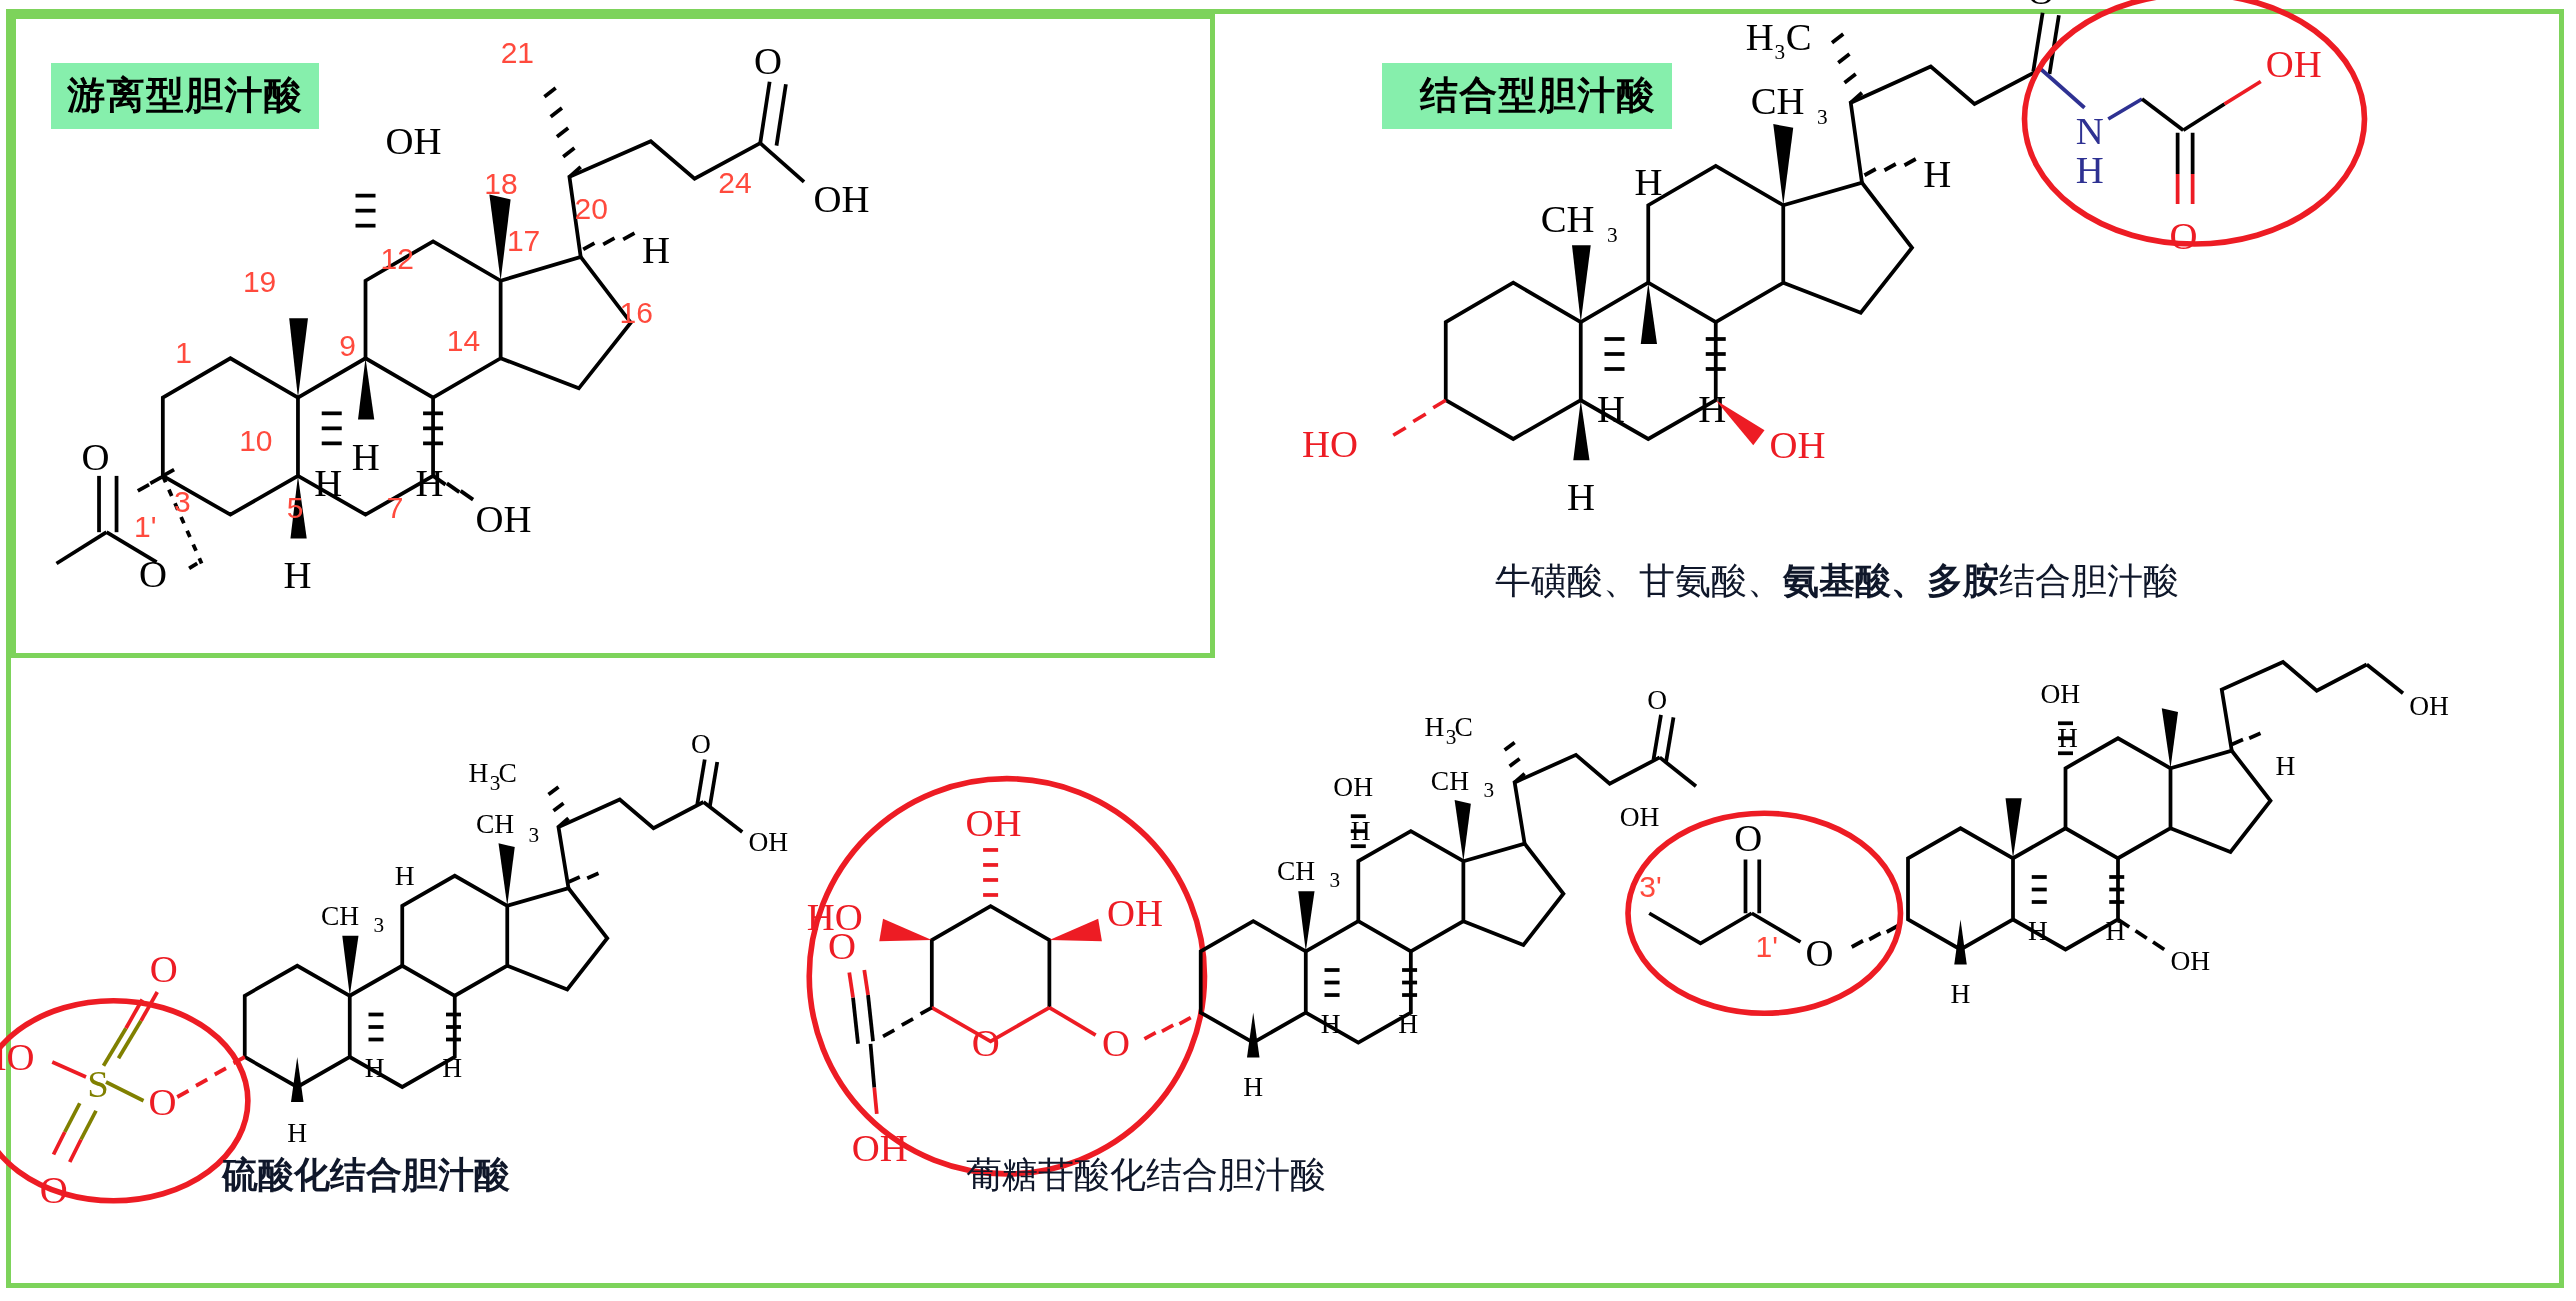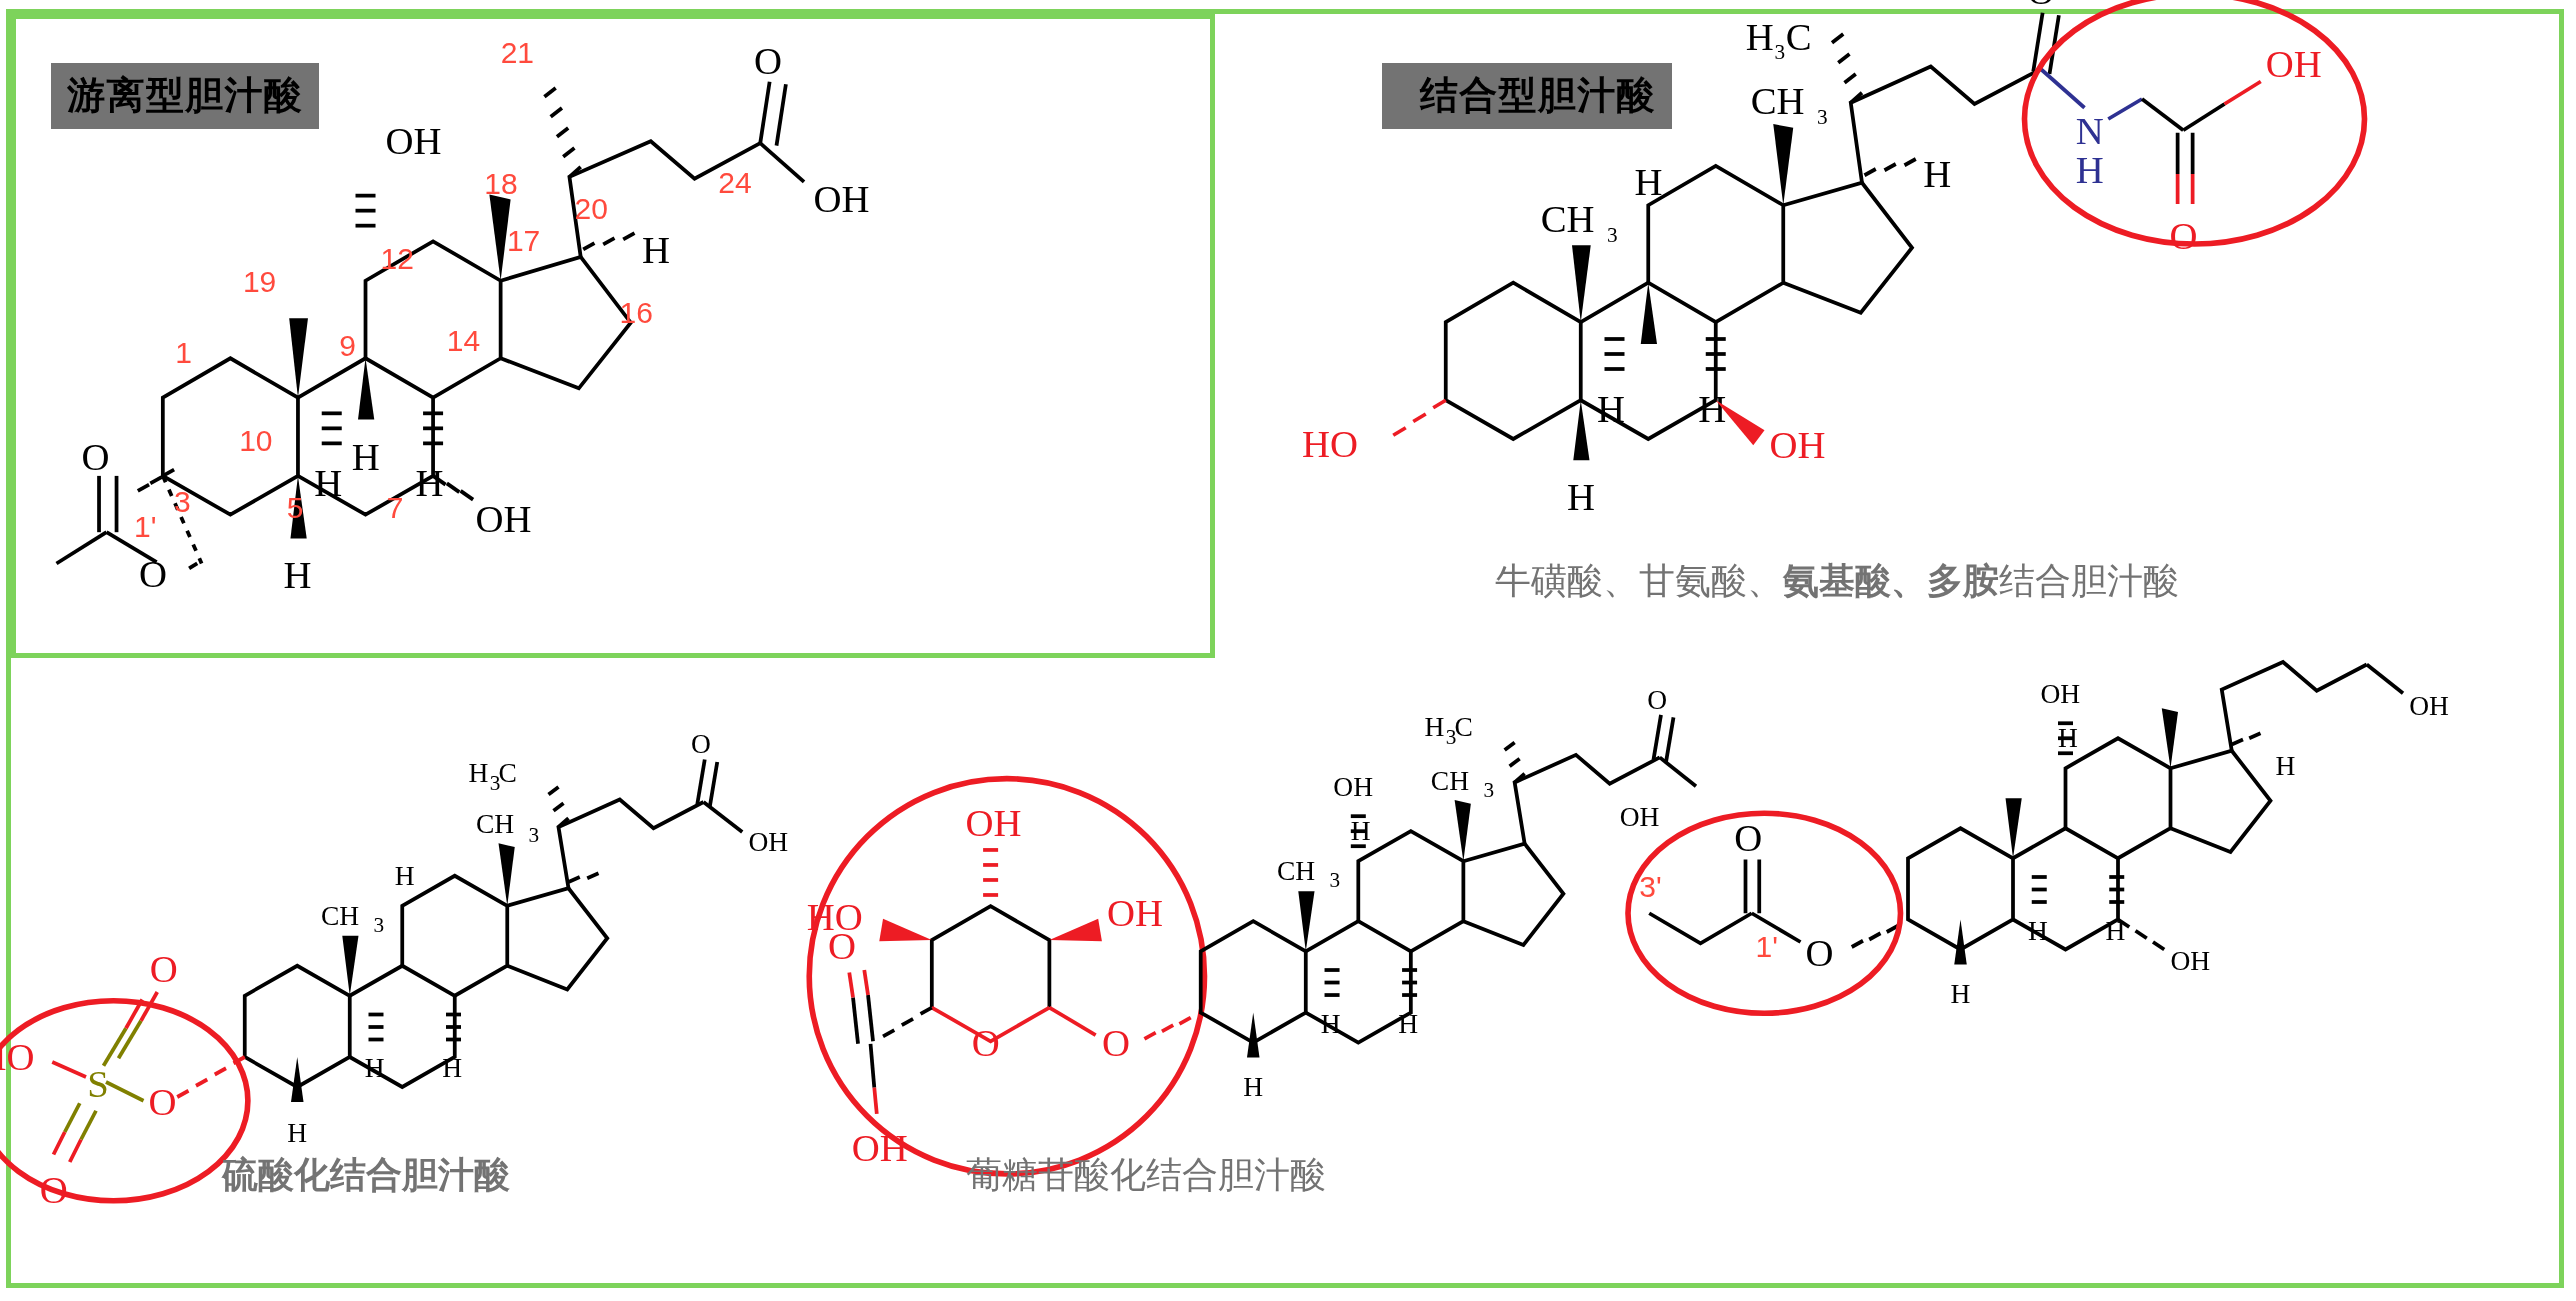--- a/index.html
+++ b/index.html
@@ -6,28 +6,28 @@
   body{width:2576px;height:1302px;font-family:"Liberation Sans","DejaVu Sans",sans-serif;}
   #stage{position:relative;width:2576px;height:1302px;overflow:hidden;background:#fff;}
 
   
   .outer-frame{position:absolute;left:6.3px;top:8.8px;width:2558px;height:1279px;
     border:5.6px solid #7DD35B;box-sizing:border-box;}
   .left-panel{position:absolute;left:11.3px;top:13.8px;width:1204px;height:644px;
     border:5px solid #7DD35B;box-sizing:border-box;background:#fff;}
 
   
-  .title-chip{position:absolute;background:#737373;color:#000;font-weight:bold;
+  .title-chip{position:absolute;background:#86efac;color:#000;font-weight:bold;
     font-size:38px;line-height:1;padding:12.5px 16.3px 15px 16.3px;letter-spacing:1.3px;
     font-family:"DejaVu Sans","Liberation Sans",sans-serif;white-space:nowrap;}
   #chip-free{left:51px;top:63px;}
   #chip-conj{left:1382px;top:63px;padding-left:38px;}
 
   
-  .caption{position:absolute;font-size:36px;color:#737373;white-space:nowrap;
+  .caption{position:absolute;font-size:36px;color:#0f172a;white-space:nowrap;
     font-family:"DejaVu Sans","Liberation Sans",sans-serif;line-height:1.18;}
   .caption b{font-weight:bold;}
   #cap-conj{left:1495px;top:560px;}
   #cap-sulf{left:222px;top:1154px;font-weight:bold;}
   #cap-gluc{left:966px;top:1154px;}
   #cap-acyl{left:1727px;top:1142px;}
 
   
   .mol{position:absolute;}
   svg{display:block;overflow:visible;}

